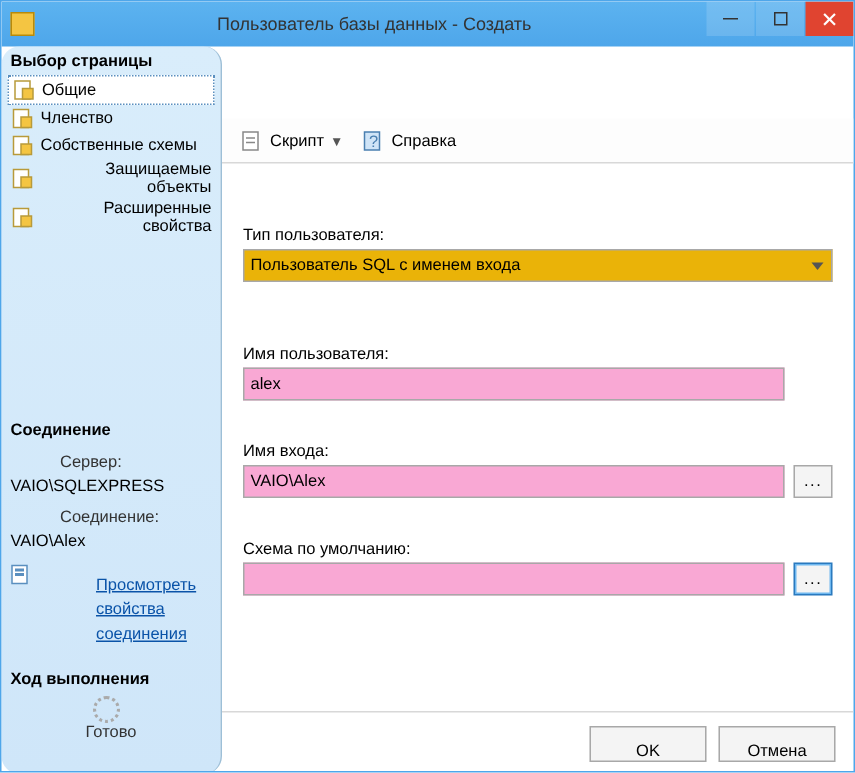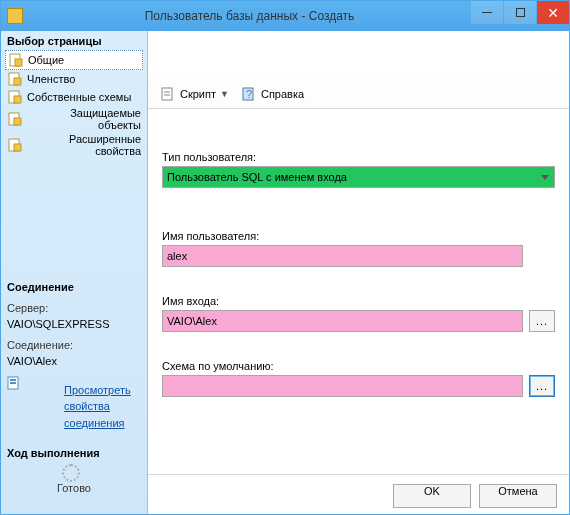--- a/index.html
+++ b/index.html
@@ -12,29 +12,29 @@
   .titlebar .winbtns { display: flex; height: 100%; }
   .titlebar .winbtn { width: 32px; height: 23px; display: flex; align-items: center; justify-content: center; font-size: 13px; background: rgba(255,255,255,0.15); margin-left: 1px; cursor: default; }
   .titlebar .winbtn.close { background: #e04430; color: #fff; }
   .titlebar .winline { width: 10px; height: 1px; background: #333; }
   .titlebar .winbox { width: 9px; height: 9px; border: 1px solid #333; }
   .titlebar .winx { color:#fff; font-size:14px; line-height:1; }
 
   .content { height: 485px; display: flex; }
 
   
-  .leftcol { width: 147px; background: linear-gradient(#d9edfb,#cfe6f9); border-right: 1px solid #9dbfd7; display: flex; flex-direction: column; }
+  .leftcol { width: 147px; background: linear-gradient(#d9edfb,#cfe6f9); border-right: 1px solid #9dbfd7; display: flex; flex-direction: column; border-radius: 12px; }
   .leftcol .section-title { font-weight: bold; padding: 4px 6px 3px 6px; font-size: 11px; color: #000; }
   .leftcol .pages { padding: 0 4px; text-align: right; }
   .leftcol .page-item { display: flex; align-items: center; padding: 1px 2px; cursor: default; color: #000; }
   .leftcol .page-item.selected { background: #fff; border: 1px dotted #5a8fbf; }
   .leftcol .page-icon { width: 16px; height: 16px; margin-right: 4px; display: flex; align-items: center; justify-content: center; }
 
   .leftcol .conn { padding: 0 6px 6px 6px; font-size: 11px; line-height: 1.5; }
-  .leftcol .conn .label { margin-top: 4px; color: #333; }
+  .leftcol .conn .label { margin-top: 4px; color: #333; margin-left: 33px; }
   .leftcol .conn .value { color: #000; }
   .leftcol .link { color: #0a53a8; text-decoration: underline; cursor: pointer; display: inline-block; margin-top: 6px; margin-left: 39px; }
 
   .leftcol .spacer { flex: 1; }
 
   .leftcol .progress { display: flex; align-items: center; padding: 2px 6px; flex-direction: column; }
   .leftcol .progress .ring { width: 18px; height: 18px; border: 2px dotted #aaa; border-radius: 50%; margin-right: 6px; }
   .leftcol .progress .text { color: #333; }
 
   
@@ -42,29 +42,29 @@
 
   .toolbar { height: 30px; display: flex; align-items: center; border-bottom: 1px solid #d8d8d8; padding: 0 8px; background: #fdfdfd; margin-top: 48px; }
   .toolbtn { display: flex; align-items: center; padding: 2px 4px; margin-right: 4px; cursor: default; }
   .toolbtn .ticon { width: 16px; height: 16px; margin-right: 4px; }
   .toolbtn .dd { margin-left: 4px; font-size: 9px; color: #555; }
 
   .formarea { flex: 1; padding: 14px 14px 0 14px; }
   .formarea .label { margin-bottom: 3px; color: #000; margin-top: 28px; }
   .formarea .row { display: flex; align-items: center; margin-bottom: 8px; }
   .formarea select, .formarea input[type=text] { width: 100%; height: 22px; border: 1px solid #a8a8a8; padding: 2px 4px; font-size: 11px; background: #f9a8d4; }
-  .formarea select { appearance: none; -webkit-appearance: none; background: #22c55e; padding-right: 4px; }
+  .formarea select { appearance: none; -webkit-appearance: none; background: #eab308; padding-right: 4px; }
   .selectwrap { position: relative; width: 100%; }
   .selectwrap::after { content: ""; position: absolute; right: 6px; top: 50%; margin-top: -2px; border-left: 4px solid transparent; border-right: 4px solid transparent; border-top: 5px solid #555; pointer-events: none; }
   .browsebtn { width: 28px; height: 22px; margin-left: 6px; border: 1px solid #a8a8a8; background: #f4f4f4; display: flex; align-items: center; justify-content: center; font-size: 10px; cursor: default; letter-spacing: 1px; }
   .browsebtn.hl { border-color: #2a7abf; box-shadow: 0 0 0 1px #6eb7ef inset; }
   .spaceholder { width: 28px; height:22px; margin-left:6px; }
 
   .buttonbar { height: 42px; border-top: 1px solid #d8d8d8; display: flex; align-items: center; justify-content: flex-end; padding-right: 12px; gap: 8px; }
-  .dlgbtn { min-width: 78px; height: 24px; border: 1px solid #a8a8a8; background: #f4f4f4; cursor: default; display: flex; align-items: flex-start; justify-content: center; }
+  .dlgbtn { min-width: 78px; height: 24px; border: 1px solid #a8a8a8; background: #f4f4f4; cursor: default; display: flex; align-items: flex-end; justify-content: center; }
 </style>
 </head>
 <body>
 
 <div class="titlebar">
   <div class="icon"></div>
   <div class="title">Пользователь базы данных - Создать</div>
   <div class="winbtns">
     <div class="winbtn">
         <div class="winline"></div>

